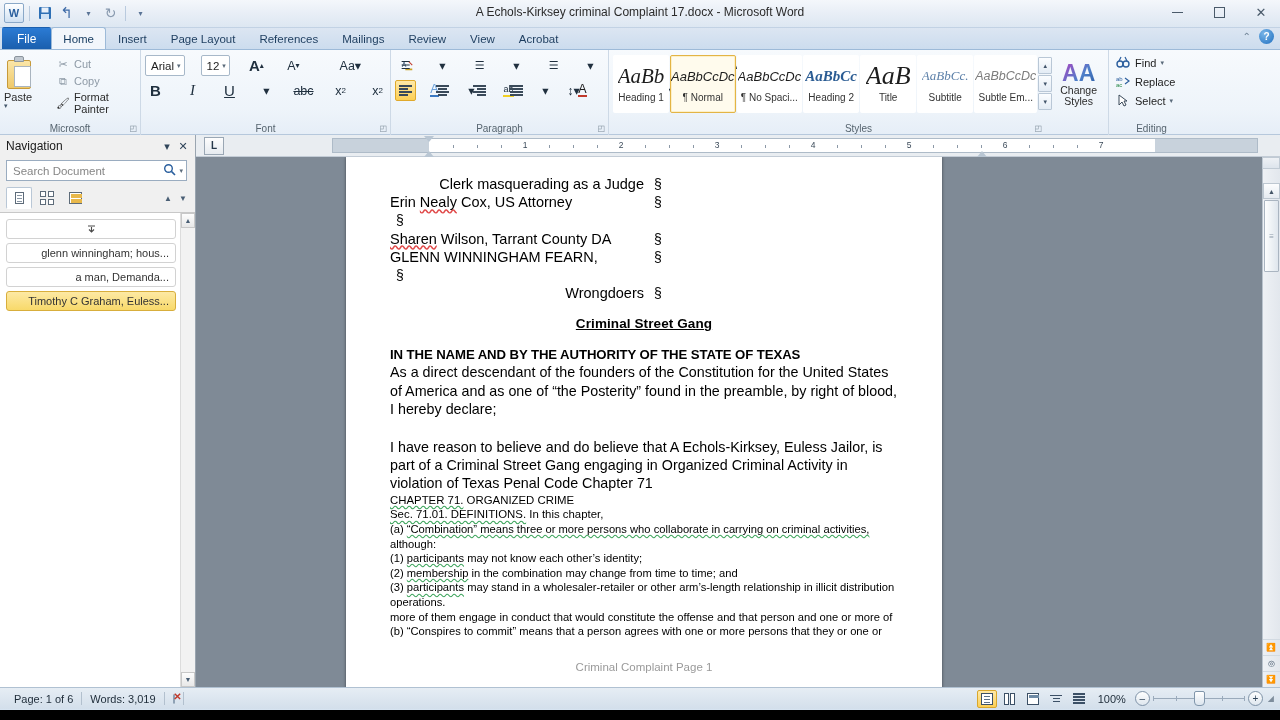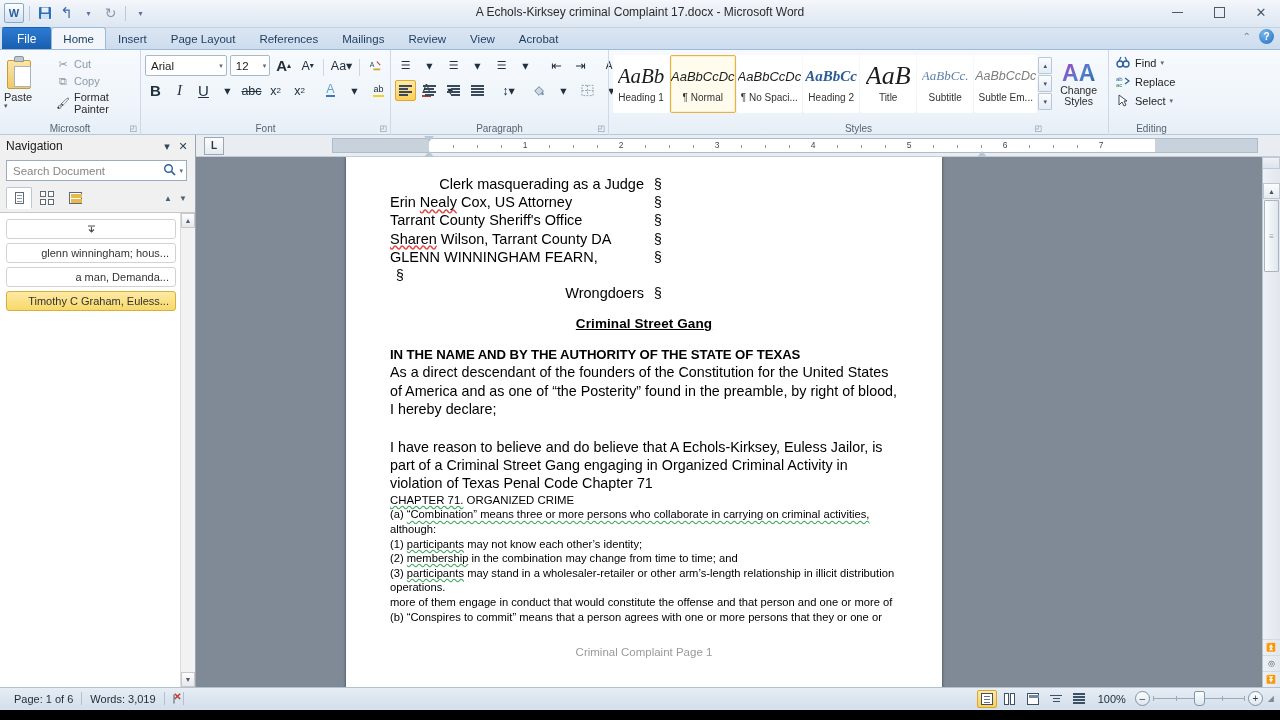--- a/index.html
+++ b/index.html
@@ -106,21 +106,21 @@
     background:#fff; border:1px solid #a9b4bf; }
   .paste-label { font-size: 11px; color:#2b2b2b; margin-top:1px; }
   .paste-arrow { font-size: 7px; color:#45586c; line-height:6px; }
   .clip-col { flex:1; padding-top: 4px; display:flex; flex-direction:column; gap: 3px; }
   .clip-item { display:flex; align-items:center; gap:4px; font-size:11px; color:#8e9aa6; }
   .clip-item.active { color:#2b2b2b; }
   .mini-ico { width:14px;height:14px;display:flex;align-items:center;justify-content:center;font-size:11px; }
 
   
   .fontgroup { width: 250px; }
-  .frow { display:flex; align-items:flex-end; gap:3px; padding: 2px 0; }
+  .frow { display:flex; align-items:flex-end; gap:16px; padding: 2px 0; }
   .combo {
     height: 21px; background:#fff; border:1px solid #a7b8c9; border-radius:2px;
     display:flex; align-items:center; padding: 0 3px 0 5px; font-size: 11.5px; color:#1d1d1d;
   }
   .combo .cv { flex:1; overflow:hidden; white-space:nowrap; }
   .combo .carrow { font-size:7px; color:#5a6a7a; padding-left:3px; }
   .fname { width: 100px; }
   .fsize { width: 48px; }
   .btn {
     height: 21px; min-width: 21px; padding: 0 3px; border: 1px solid transparent; border-radius:2px;
@@ -767,21 +767,20 @@
             <div class="caption">
               <div class="cap-row">
                 <span class="cap-text">Clerk masquerading as a Judge</span>
                 <span class="cap-s">§</span>
               </div>
               <div class="cap-row">
                 <span class="cap-text cap-left">Erin <span class="sp">Nealy</span> Cox, US Attorney</span>
                 <span class="cap-s">§</span>
               </div>
               <div class="cap-row">
-                <span class="cap-text cap-left">Tarrant County Sheriff's Office</span>
                 <span class="cap-s">§</span>
               </div>
               <div class="cap-row">
                 <span class="cap-text cap-left"><span class="sp">Sharen</span> Wilson, Tarrant County DA</span>
                 <span class="cap-s">§</span>
               </div>
               <div class="cap-row">
                 <span class="cap-text cap-left">GLENN WINNINGHAM FEARN,</span>
                 <span class="cap-s">§</span>
               </div>
@@ -796,20 +795,24 @@
 
             <div class="h-center">Criminal Street Gang</div>
             <div class="h-left">IN THE NAME AND BY THE AUTHORITY OF THE STATE OF TEXAS</div>
             <div class="p-body">As a direct descendant of the founders of the Constitution for the United States of America and as one of “the Posterity” found in the preamble, by right of blood, I hereby declare;</div>
             <div class="p-gap"></div>
             <div class="p-body">I have reason to believe and do believe that A Echols-Kirksey, Euless Jailor, is part of a Criminal Street Gang engaging in Organized Criminal Activity in violation of Texas Penal Code Chapter 71</div>
 
             <div class="p-small">
               <span class="gr">CHAPTER 71.</span>
               <span>ORGANIZED  CRIME</span>
+            </div>
+            <div class="p-small">
+              <span class="gr">Sec. 71.01.  DEFINITIONS.</span>
+              <span>In this chapter,</span>
             </div>
             <div class="p-stat">
               <span>(a)</span>
               <span class="gr">“Combination” means three or more persons who collaborate in carrying on criminal activities,</span>
             </div>
             <div class="p-stat">although:</div>
             <div class="p-stat">
               <span>(1)</span>
               <span class="gr">participants</span>
               <span>may not know each other’s identity;</span>

